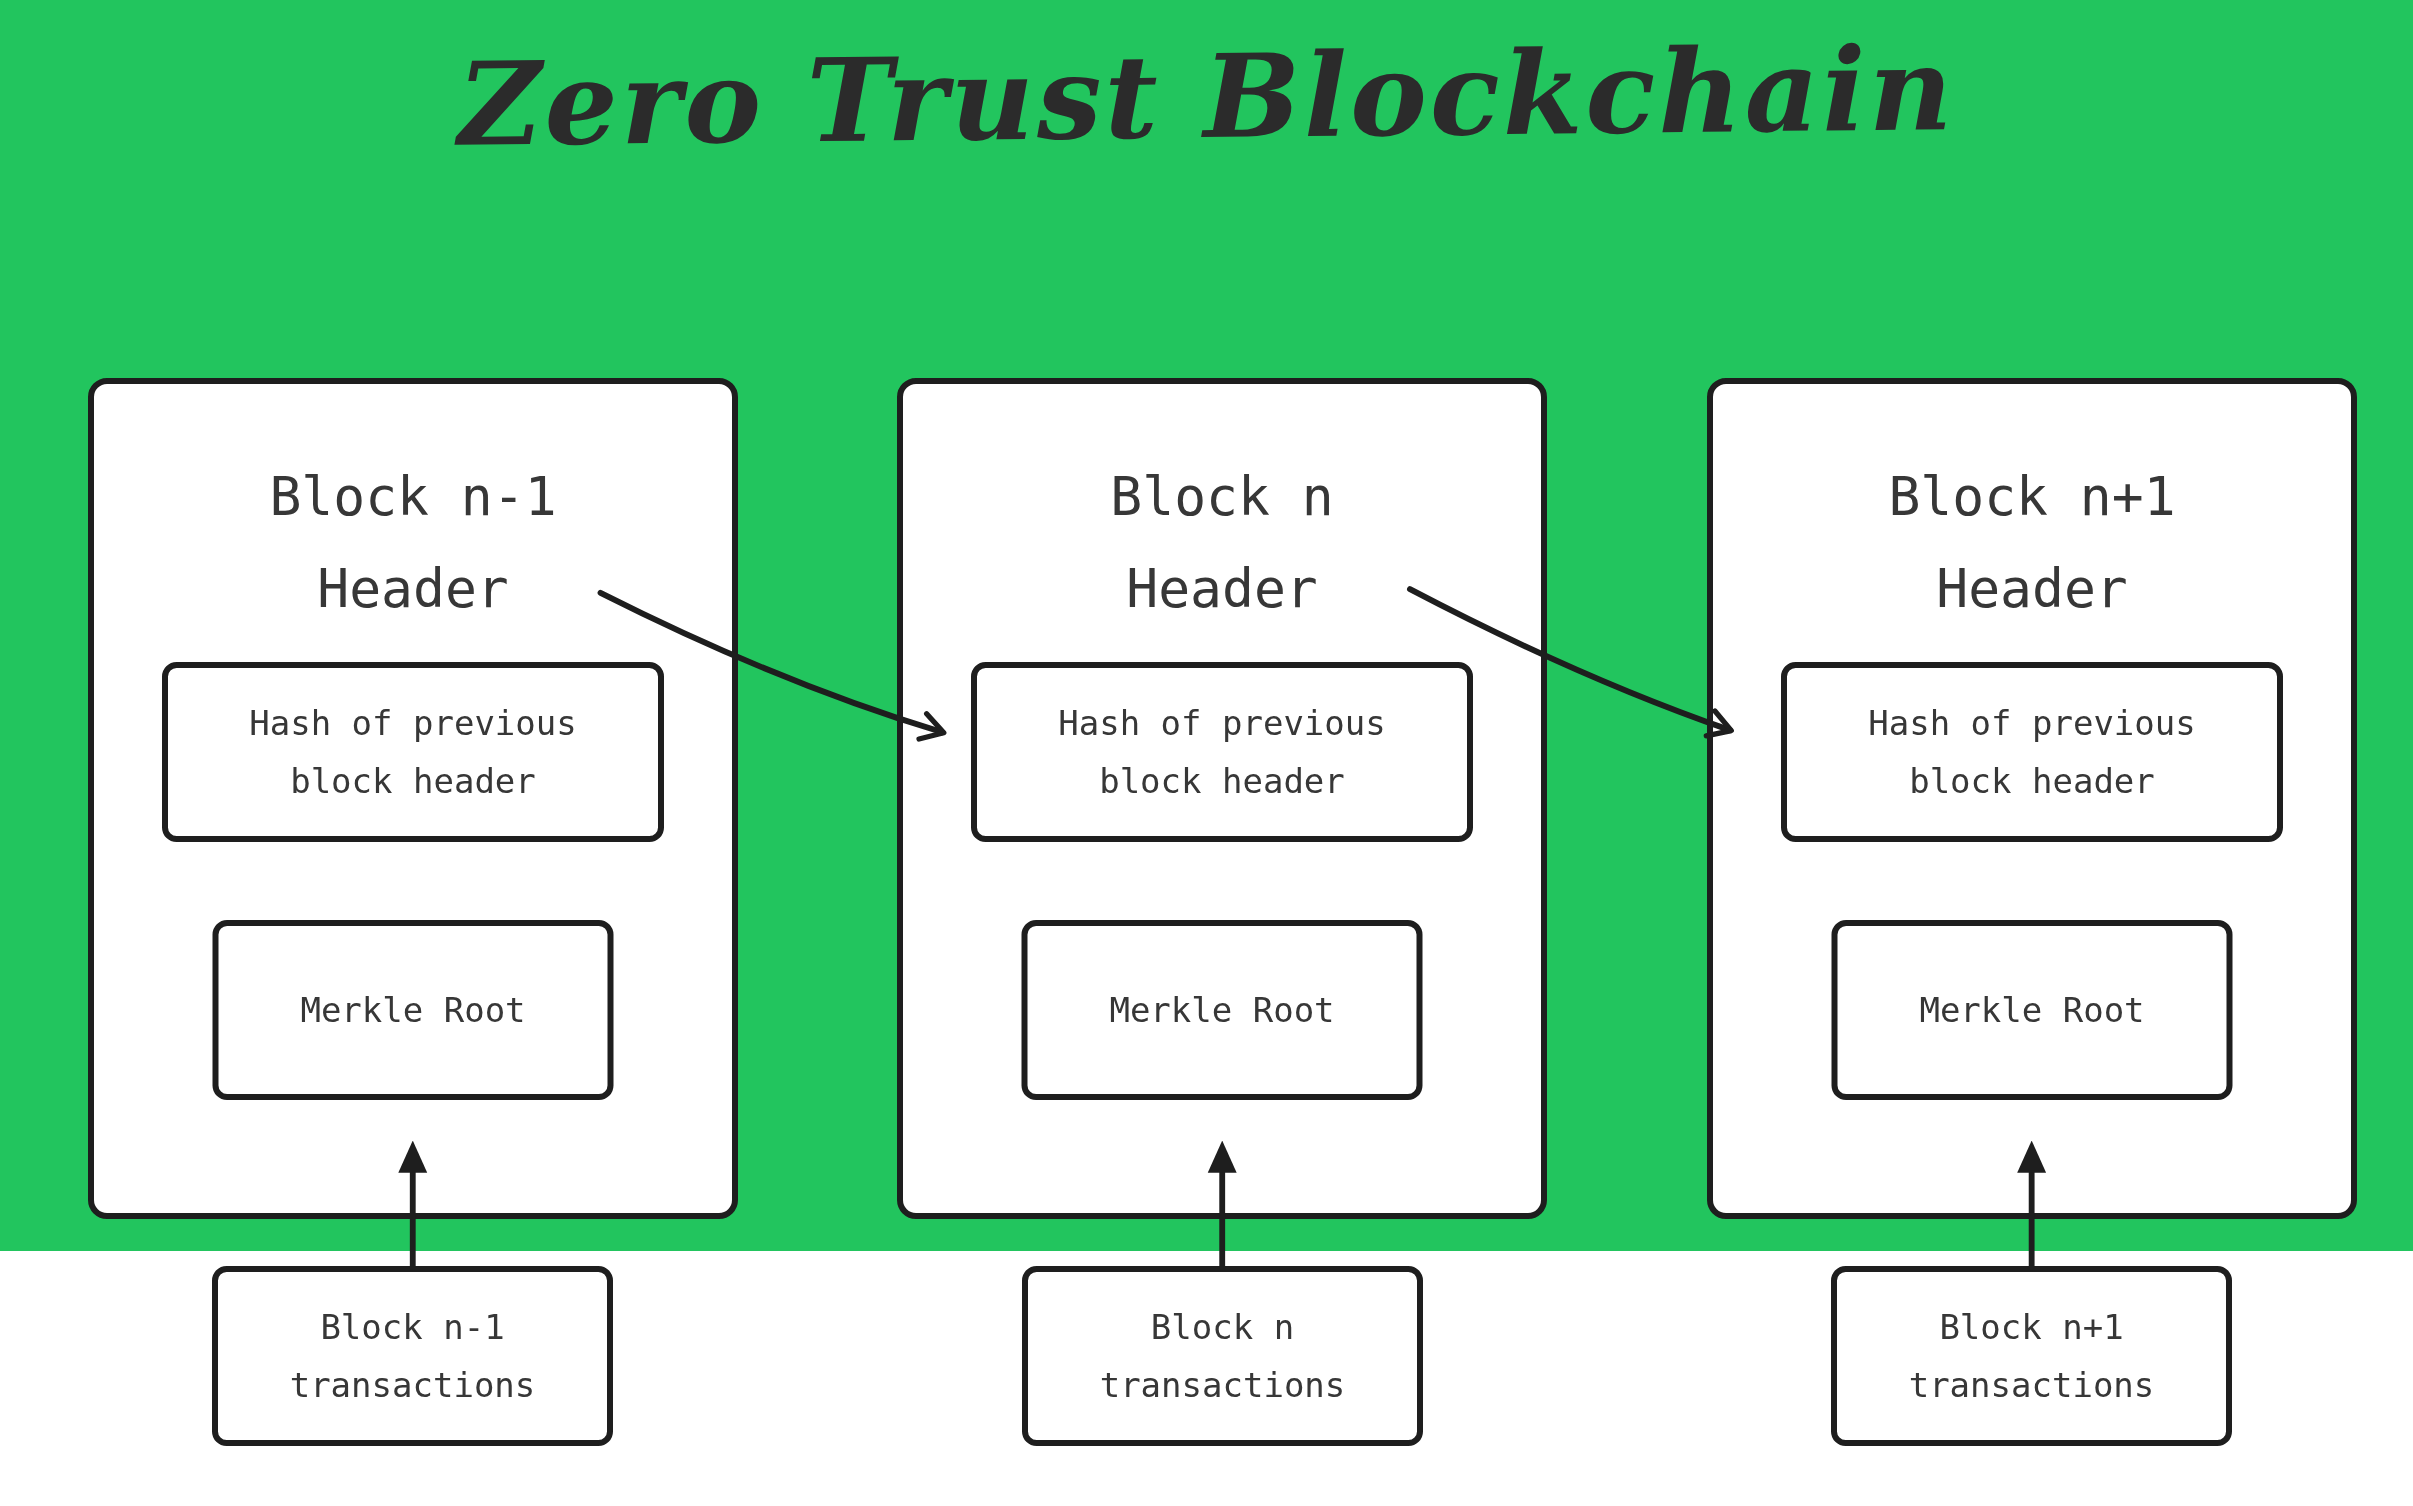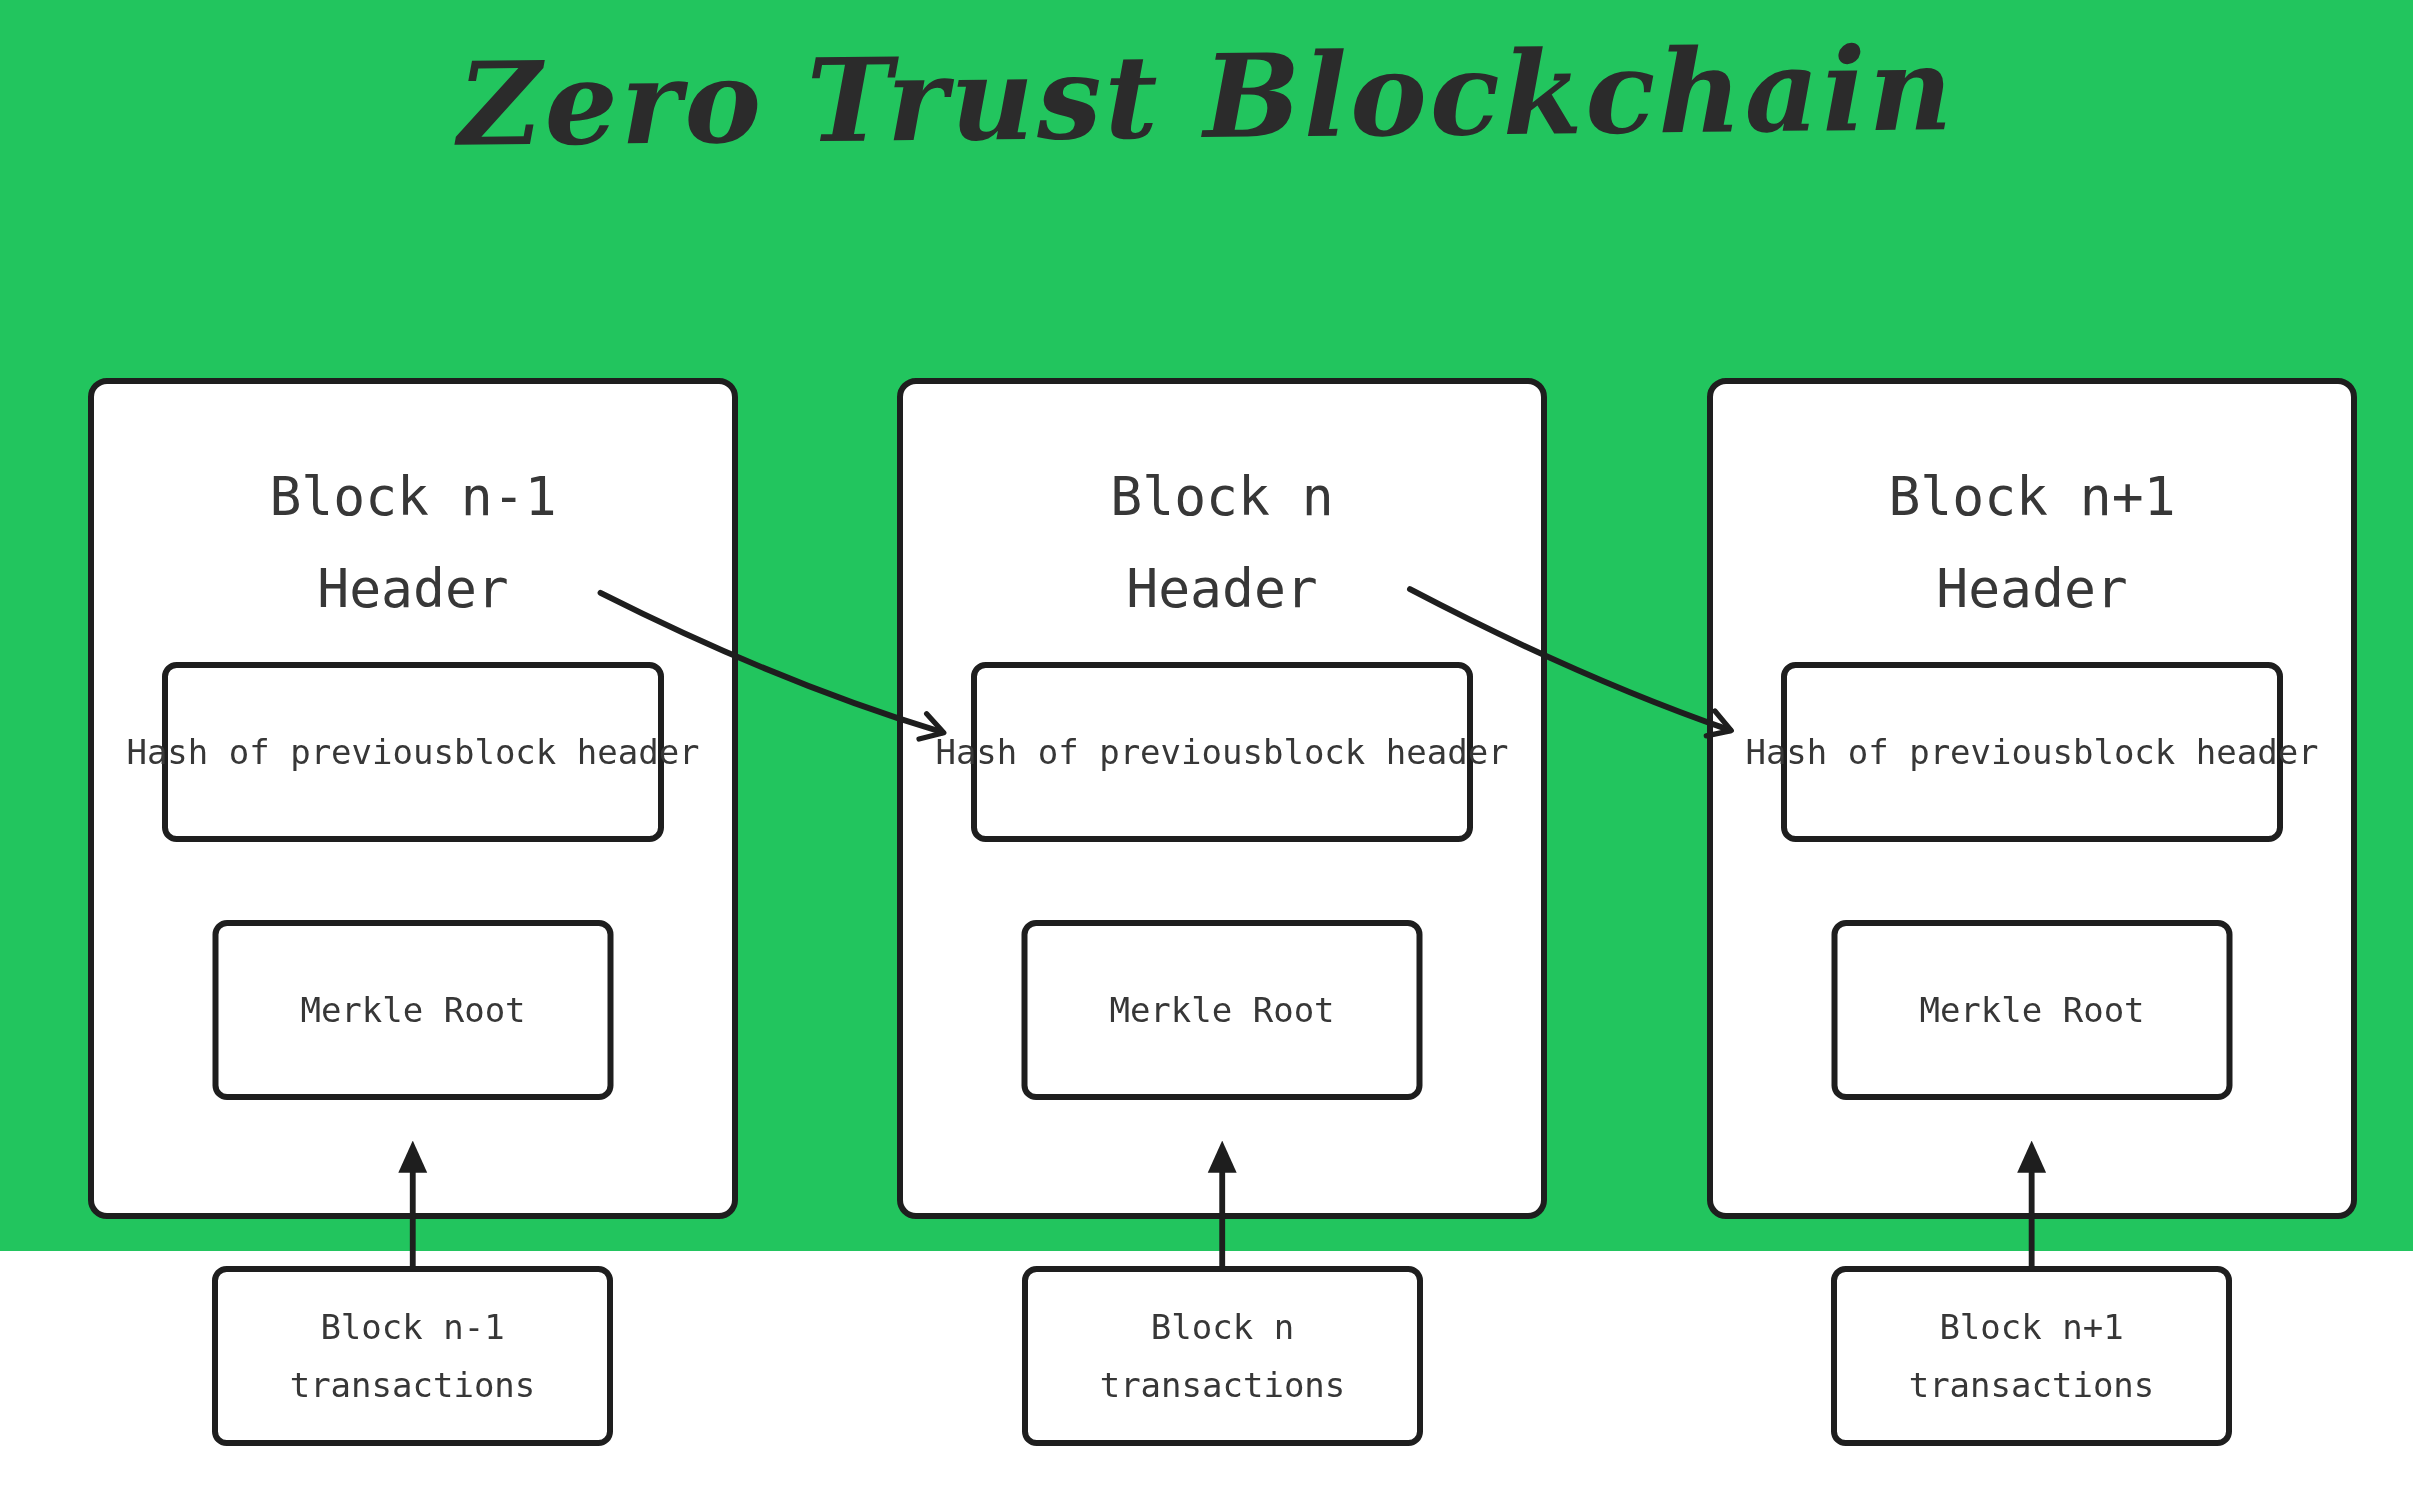--- a/index.html
+++ b/index.html
@@ -56,20 +56,21 @@
   }
   .inner-box {
     position: absolute;
     left: 50%;
     transform: translateX(-50%);
     border: 6.6px solid #1e1e1e;
     border-radius: 14.6px;
     box-sizing: border-box;
     background: #ffffff;
     display: flex;
+    flex-direction: column;
     align-items: center;
     justify-content: center;
     text-align: center;
     font-size: 34px;
     line-height: 58px;
     color: #373737;
     white-space: nowrap;
   }
   .hash-box   { top: 278px; width: 502px; height: 180px; }
   .merkle-box { top: 536px; width: 401px; height: 180px; }

